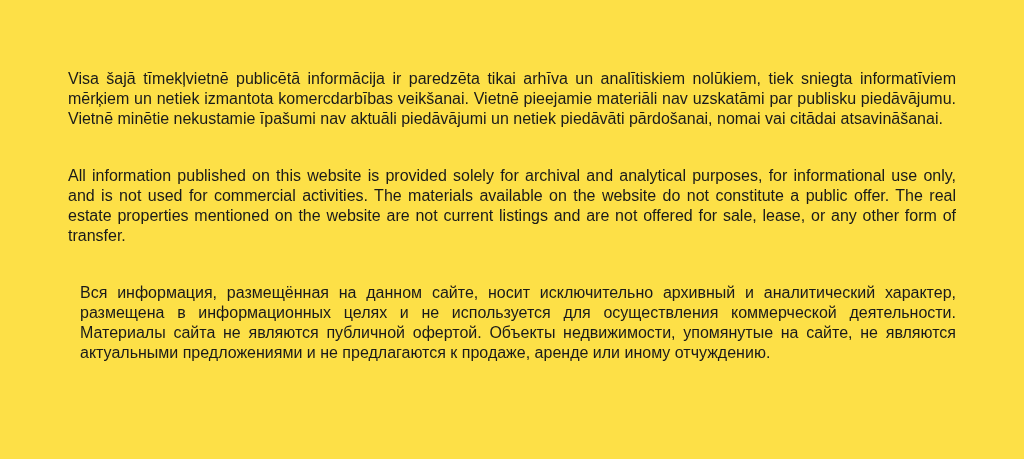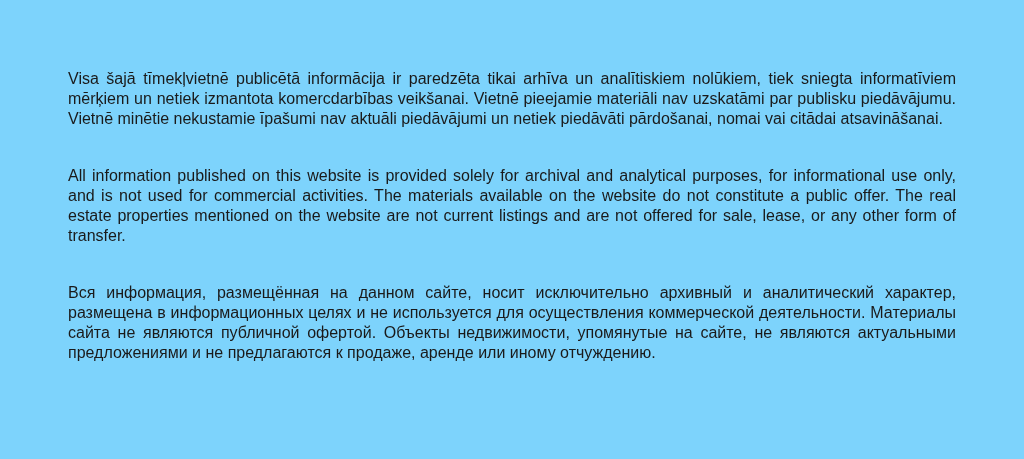--- a/index.html
+++ b/index.html
@@ -10,33 +10,34 @@
   body {
     width: 1024px;
     height: 459px;
     overflow: hidden;
   }
   .page {
     box-sizing: border-box;
     width: 1024px;
     height: 459px;
     padding: 69px 68px 0 68px;
-    background: #7dd3fc;
+    background: #fde047;
   }
   .disclaimer-paragraph {
     font-family: "Liberation Sans", "DejaVu Sans", sans-serif;
     font-size: 16px;
     line-height: 20px;
     color: #1a1a1a;
     text-align: justify;
     margin: 0 0 37px 0;
     padding: 0;
   }
   .disclaimer-paragraph:last-child {
     margin-bottom: 0;
+    margin-left: 12px;
   }
 </style>
 </head>
 <body>
 
 <div class="page">
   <p class="disclaimer-paragraph" lang="lv">Visa šajā tīmekļvietnē publicētā informācija ir paredzēta tikai arhīva un analītiskiem nolūkiem, tiek sniegta informatīviem mērķiem un netiek izmantota komercdarbības veikšanai. Vietnē pieejamie materiāli nav uzskatāmi par publisku piedāvājumu. Vietnē minētie nekustamie īpašumi nav aktuāli piedāvājumi un netiek piedāvāti pārdošanai, nomai vai citādai atsavināšanai.</p>
 
   <p class="disclaimer-paragraph" lang="en">All information published on this website is provided solely for archival and analytical purposes, for informational use only, and is not used for commercial activities. The materials available on the website do not constitute a public offer. The real estate properties mentioned on the website are not current listings and are not offered for sale, lease, or any other form of transfer.</p>
 

